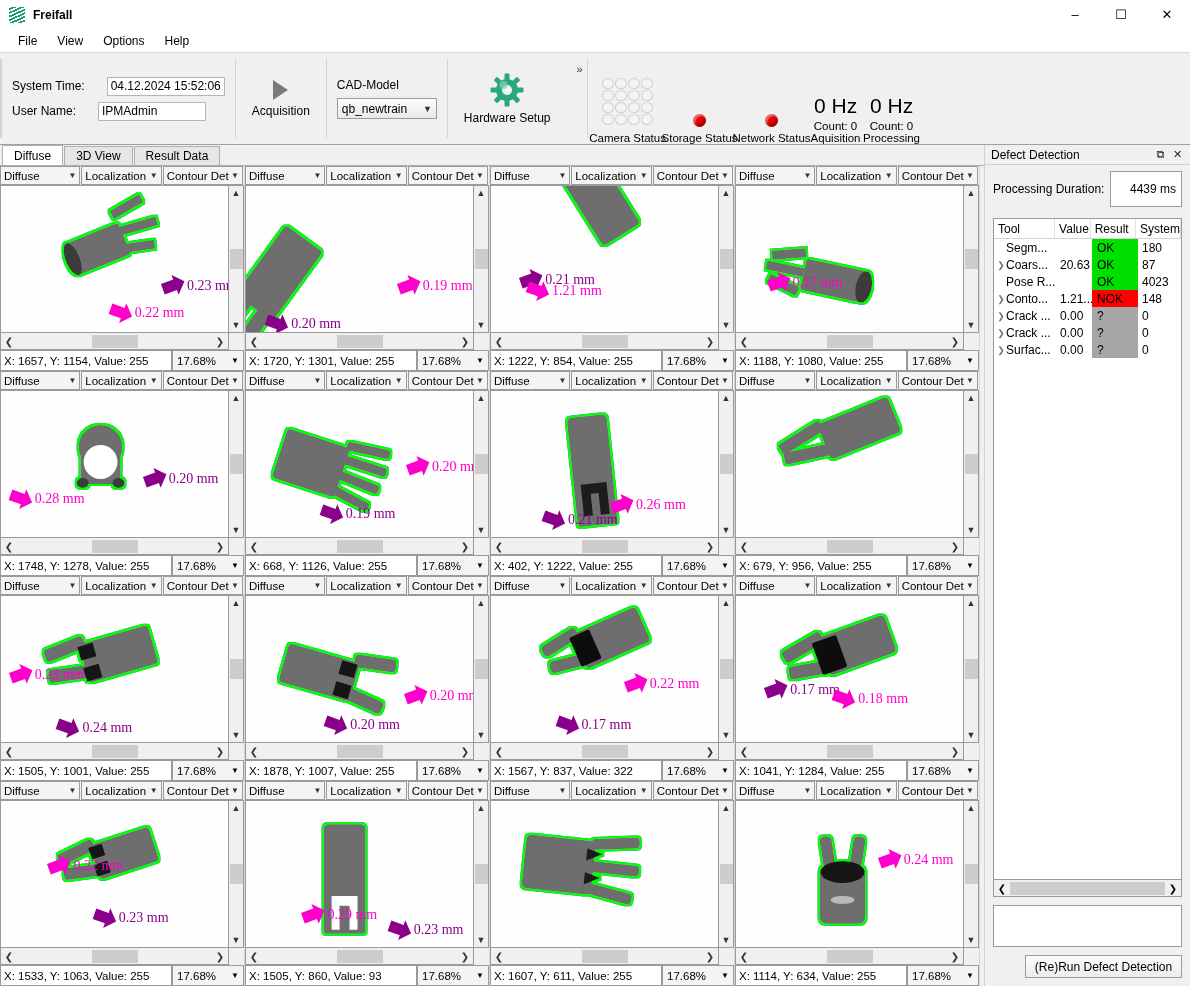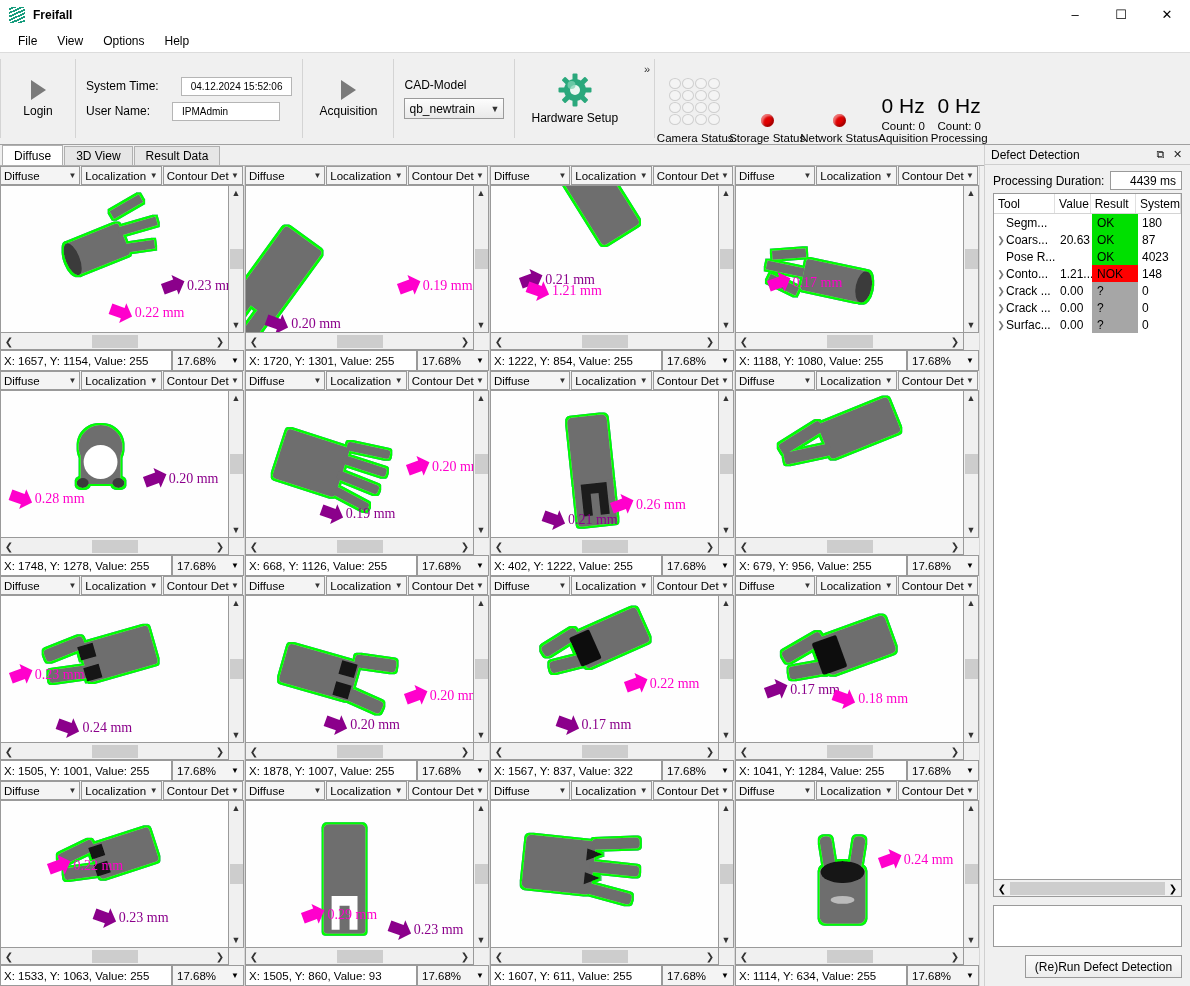--- a/index.html
+++ b/index.html
@@ -71,21 +71,21 @@
   .play-tri {
     width:0;height:0;border-left:15px solid #7a7a7a;border-top:10px solid transparent;border-bottom:10px solid transparent;
   }
   .big-btn .lbl { font-size:12px; }
 
   .field-rows { display:flex; flex-direction:column; gap:6px; }
   .field-row { display:flex; align-items:center; gap:22px; }
   .field-row .flbl { font-size:12px; white-space:nowrap; }
   .field-row .fval {
     background:#fff; border:1px solid #b5b5b5; height:19px; min-width:108px;
-    display:flex; align-items:center; padding:0 9px; font-size:10px;
+    display:flex; align-items:center; padding:0 3px; font-size:12px;
   }
 
   .cad-group { display:flex; flex-direction:column; align-items:flex-start; gap:6px; justify-content:center; }
   .cad-group .clbl { font-size:12px; }
   .combo {
     display:flex; align-items:center; justify-content:space-between;
     background: linear-gradient(#fdfdfd,#e9e9e9);
     border:1px solid #9a9a9a; height:21px; width:100px; padding:0 4px; font-size:12px;
   }
   .combo .chev { font-size:9px; color:#333; }
@@ -185,24 +185,24 @@
 
   
   .dock { width: 206px; background:#f0f0f0; display:flex; flex-direction:column; border-left:1px solid #d0d0d0;}
   .dock-head {
     height:20px; display:flex; align-items:center; padding:0 4px 0 6px;
     font-size:12px; background:#f0f0f0; border-bottom:1px solid #cfcfcf;
   }
   .dock-head .dt { flex:1; }
   .dock-head .di { width:17px; text-align:center; font-size:11px; color:#222;}
   .dock-body { flex:1; padding:6px 8px 8px 8px; display:flex; flex-direction:column; }
-  .dur-row { display:flex; align-items:center; gap:6px; margin-bottom:3px;}
+  .dur-row { display:flex; align-items:center; gap:6px; margin-bottom:11px;}
   .dur-row .dl { font-size:12px; white-space:nowrap;}
   .dur-row .dv {
-    flex:1; background:#fff; border:1px solid #9a9a9a; height:19px;
+    flex:1; background:#fff; border:1px solid #9a9a9a; height:36px;
     display:flex; align-items:center; justify-content:flex-end; padding-right:5px; font-size:12px;
   }
   .tree {
     border:1px solid #9a9a9a; background:#fff; flex:1; overflow:hidden; display:flex; flex-direction:column;
   }
   .tree-head { display:flex; height:20px; border-bottom:1px solid #d4d4d4; font-size:12px;}
   .tree-head > div { padding-left:4px; display:flex; align-items:center; border-right:1px solid #e0e0e0;}
   .c-tool { width:62px; } .c-val { width:36px; } .c-res { width:46px; } .c-dur { flex:1; }
   .tree-row { display:flex; height:17px; font-size:12px; align-items:stretch; }
   .tree-row .tc { display:flex; align-items:center; padding-left:4px; }
@@ -246,26 +246,20 @@
   <div class="menu-item">File</div>
   <div class="menu-item">View</div>
   <div class="menu-item">Options</div>
   <div class="menu-item">Help</div>
 </div>
 
 <div class="ribbon">
 
   <div class="rib-sep"></div>
 
-  <div class="rib-group">
-    <div class="big-btn">
-      <div class="play-tri"></div>
-      <div class="lbl">Login</div>
-    </div>
-  </div>
   <div class="rib-sep"></div>
 
   <div class="rib-group">
     <div class="field-rows">
       <div class="field-row">
         <div class="flbl">System Time:</div>
         <div class="fval">04.12.2024 15:52:06</div>
       </div>
       <div class="field-row">
         <div class="flbl">User Name:</div>

